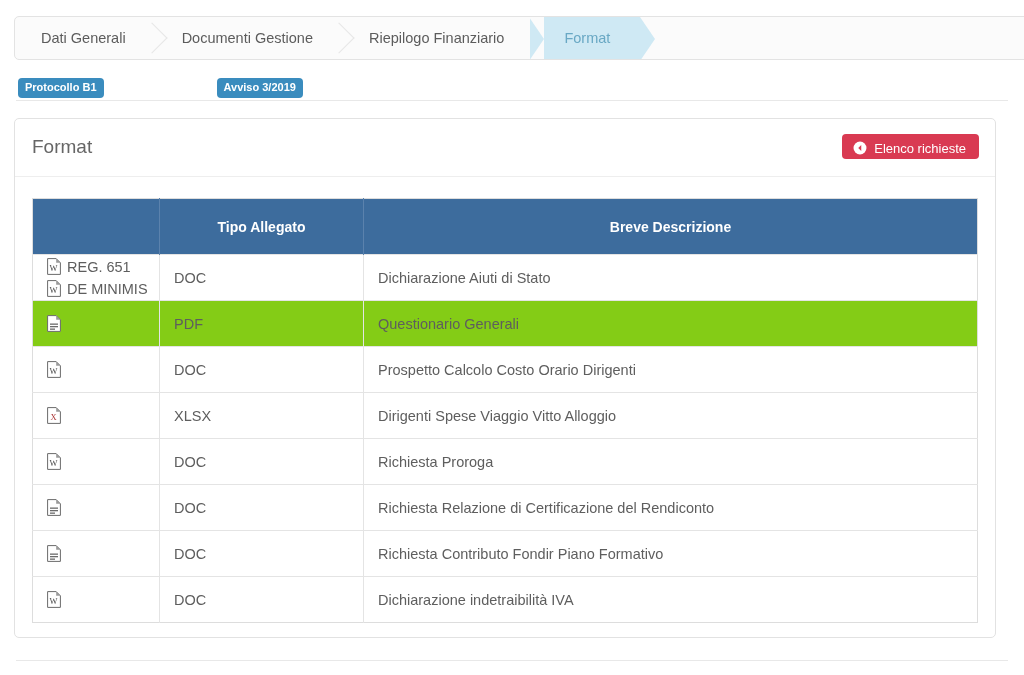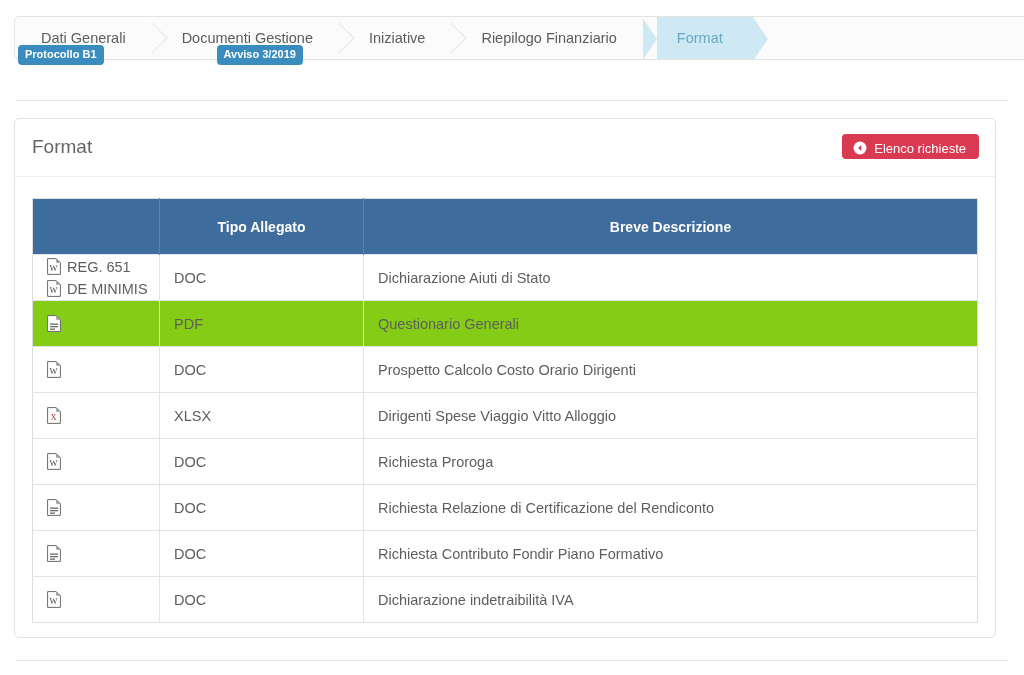--- a/index.html
+++ b/index.html
@@ -70,21 +70,21 @@
     position: absolute;
     right: -15px; top: 0;
     width: 0; height: 0;
     border-top: 22px solid transparent;
     border-bottom: 22px solid transparent;
     border-left: 15px solid #cfe9f4;
     z-index: 2;
   }
 
   
-  .badges { position: absolute; left: 18px; top: 45px; height: 18px; }
+  .badges { position: absolute; left: 18px; top: 78px; height: 18px; }
   .badge {
     display: inline-block;
     background: #3a8cbe;
     color: #ffffff;
     font-size: 11px;
     font-weight: bold;
     line-height: 1;
     padding: 4px 7px 5px 7px;
     border-radius: 4px;
     vertical-align: top;
@@ -187,24 +187,20 @@
     <div class="wizard" id="wizard">
         <div class="step">
           <span>Dati Generali</span>
           <span class="chev"></span>
         </div>
         <div class="step">
           <span>Documenti Gestione</span>
           <span class="chev"></span>
         </div>
         <div class="step">
-          <span>Iniziative</span>
-          <span class="chev"></span>
-        </div>
-        <div class="step">
           <span>Riepilogo Finanziario</span>
         </div>
         <div class="step active">
           <span>Format</span>
         </div>
       </div>
   </div>
 
   <div class="badges" id="badges"><span class="badge">Protocollo B1</span><span class="badge b2">Avviso 3/2019</span></div>
 

